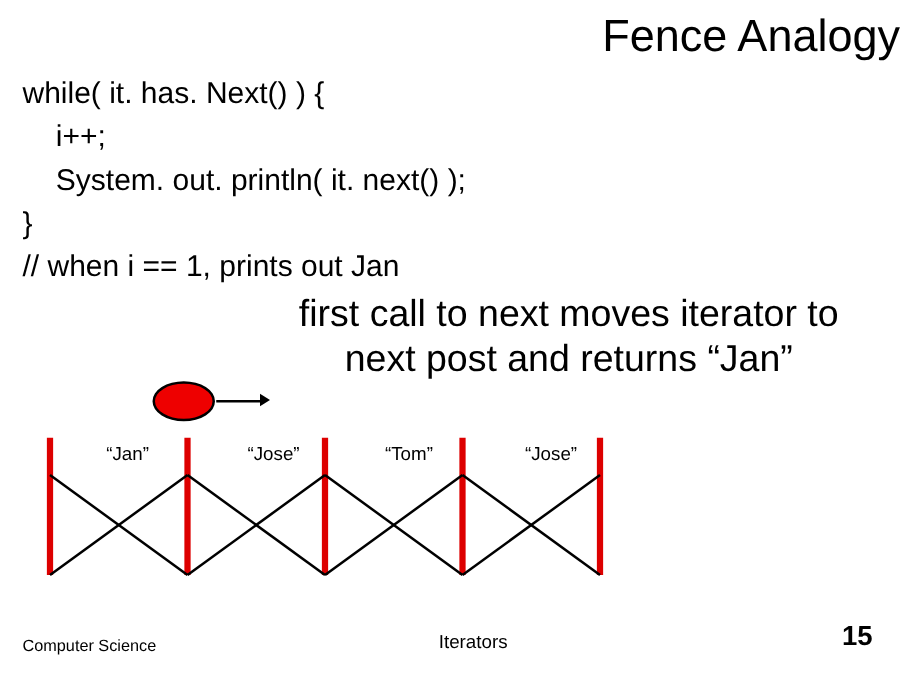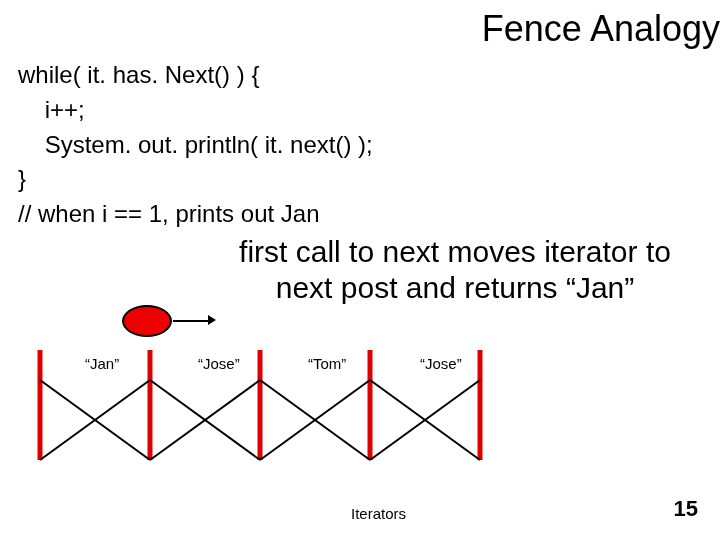--- a/index.html
+++ b/index.html
@@ -144,15 +144,16 @@
   <line x1="120" y1="30" x2="230" y2="110" stroke="#000" stroke-width="2"></line>
   <line x1="120" y1="110" x2="230" y2="30" stroke="#000" stroke-width="2"></line>
   <line x1="230" y1="30" x2="340" y2="110" stroke="#000" stroke-width="2"></line>
   <line x1="230" y1="110" x2="340" y2="30" stroke="#000" stroke-width="2"></line>
   <line x1="340" y1="30" x2="450" y2="110" stroke="#000" stroke-width="2"></line>
   <line x1="340" y1="110" x2="450" y2="30" stroke="#000" stroke-width="2"></line>
 </svg>
 
 <div class="footer-left">
   <br>
+  <span>Computer Science</span>
 </div>
 <div class="footer-center">Iterators</div>
 <div class="footer-right">15</div>
 
 </body></html>

